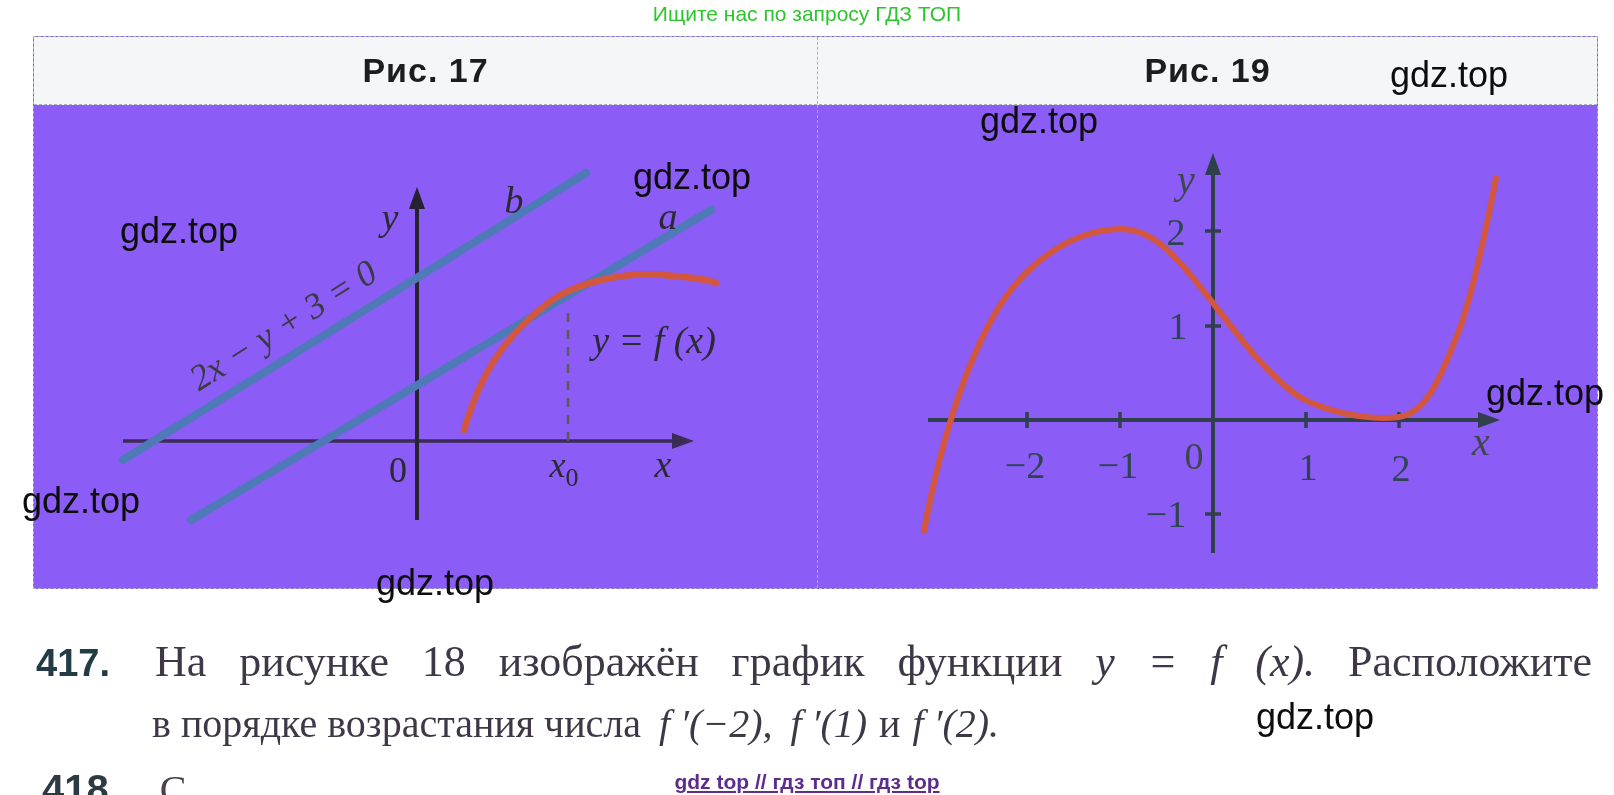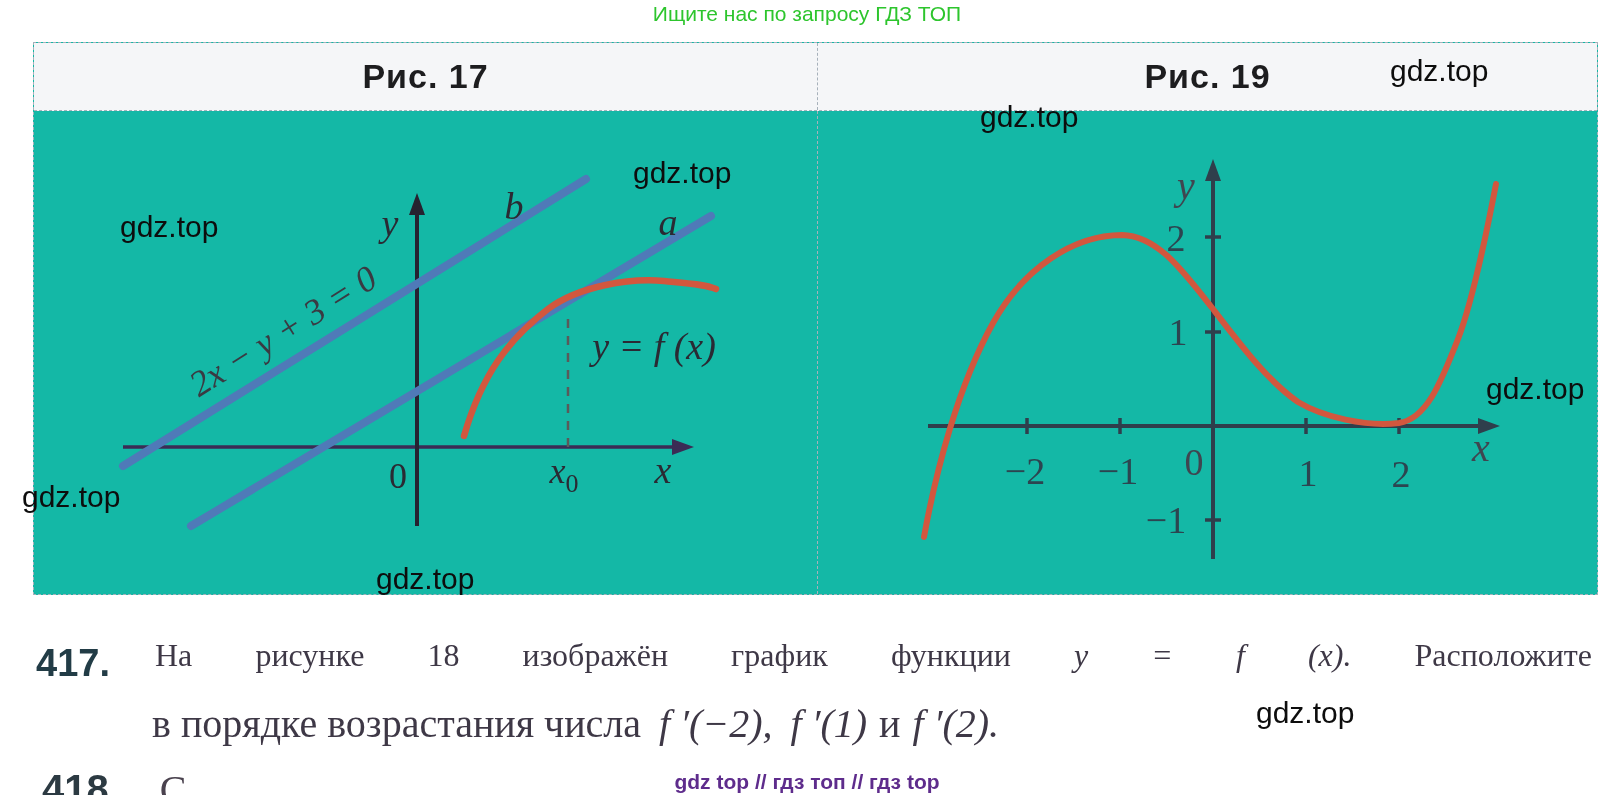--- a/index.html
+++ b/index.html
@@ -9,23 +9,23 @@
     overflow:hidden;
     background:#ffffff;
     font-family:"Liberation Sans",sans-serif;
   }
   .banner{
     position:absolute;top:2px;left:0;width:100%;
     text-align:center;
     font-size:21px;font-weight:normal;
   }
   .scan-table{
-    position:absolute;left:33px;top:42px;width:1563px;height:551px;
+    position:absolute;left:33px;top:36px;width:1563px;height:551px;
     border:1px dashed #a7b1bb;
-    background:#14b8a6;
+    background:#8b5cf6;
   }
   .scan-header{
     position:absolute;left:0;top:0;width:100%;height:67px;
     border-bottom:1px dashed #a7b1bb;
     background:#f5f6f8;
     display:flex;
   }
   .scan-header .cell{
     display:flex;align-items:center;justify-content:center;
     font-weight:bold;font-size:34px;color:#1d1d1f;
@@ -36,32 +36,32 @@
   .scan-body{
     position:absolute;left:0;top:68px;width:100%;height:483px;
     display:flex;
   }
   .fig-cell-left{width:784px;height:483px;border-right:1px dashed #a7b1bb;box-sizing:border-box;position:relative;}
   .fig-cell-right{flex:1;height:483px;position:relative;}
   svg{display:block;}
   .watermark{
     position:absolute;
     font-family:"Liberation Sans",sans-serif;
-    font-size:30px;font-weight:500;color:#0d0d0d;
+    font-size:36px;font-weight:500;color:#0d0d0d;
     white-space:nowrap;z-index:5;
   }
   .problem-number{
     position:absolute;left:36px;top:642px;
     font-family:"Liberation Sans",sans-serif;
     font-weight:bold;font-size:38px;color:#223c46;
   }
   .problem-line1{
     position:absolute;left:155px;top:638px;width:1437px;
     font-family:"Liberation Serif",serif;
-    font-size:32px;color:#3e3846;
+    font-size:44px;color:#3e3846;
     text-align:justify;text-align-last:justify;
     white-space:normal;line-height:1.1;
   }
   .problem-line2{
     position:absolute;left:152px;top:702px;
     font-family:"Liberation Serif",serif;
     font-size:40px;color:#3e3846;
     white-space:nowrap;line-height:1.1;text-align:right;
   }
   .math{font-style:italic;}
@@ -69,21 +69,21 @@
   .next-problem{
     position:absolute;left:42px;top:766px;
     font-family:"Liberation Serif",serif;
     font-size:40px;color:#4a424e;white-space:nowrap;
   }
   .next-problem .num{font-family:"Liberation Sans",sans-serif;font-weight:bold;color:#2c3a42;}
   .next-problem .frag{margin-left:30px;}
   .footer{
     position:absolute;left:0;top:770px;width:100%;
     text-align:center;
-    font-size:21px;font-weight:bold;
+    font-size:21px;font-weight:bold;text-decoration:underline;
   }
 </style>
 </head>
 <body>
 
 <div class="banner" style="color:#2dc52d;">
   <span>Ищите нас по запросу ГДЗ ТОП</span>
 </div>
 
 <div class="scan-table">

